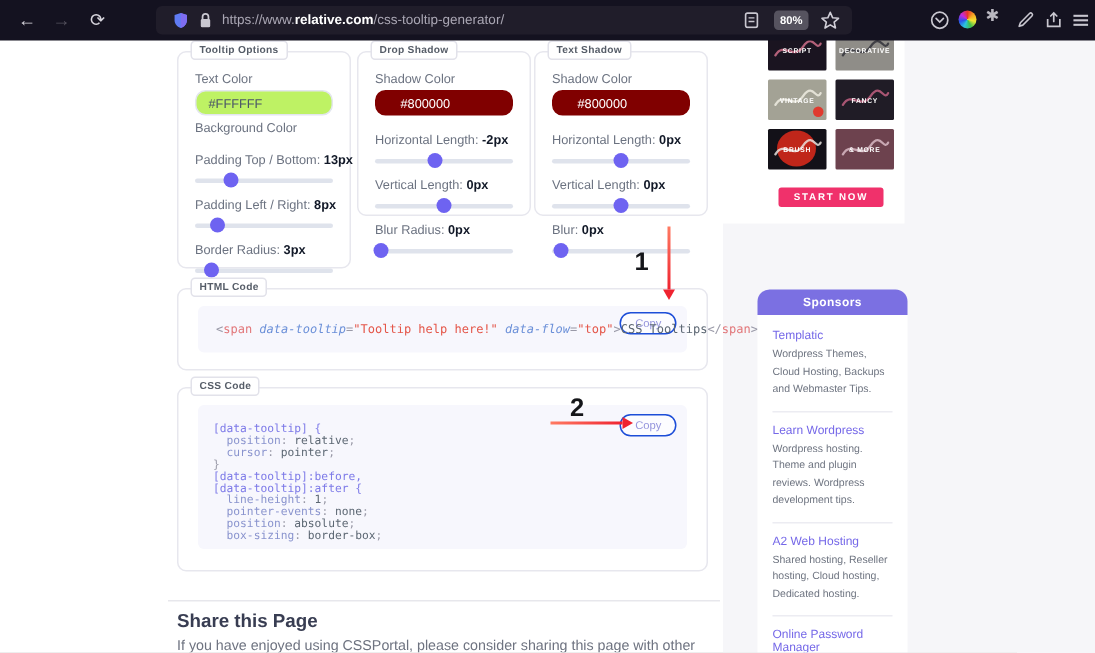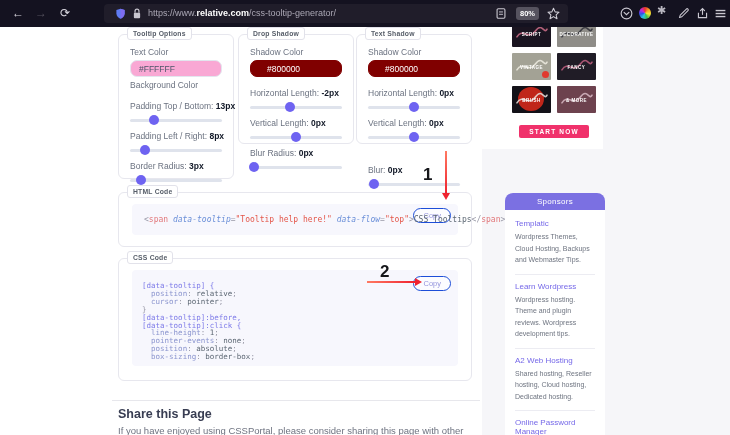--- a/index.html
+++ b/index.html
@@ -26,21 +26,21 @@
   .ad-bg{position:absolute;left:482px;top:0;width:121px;height:122px;background:#ffffff;}
 
   
   .fs{position:absolute;border:1px solid #e7e7ee;border-radius:6px;background:#fff;}
   .legend{position:absolute;top:-8px;left:8px;background:#fff;border:1px solid #e2e2ea;
           border-radius:3px;padding:2px 5px;font-size:6.8px;font-weight:bold;color:#565d68;
           letter-spacing:.2px;white-space:nowrap;z-index:2;}
   .fs-body{padding:2px 11px 0;}
   .fs-label{font-size:8.5px;color:#6b7280;margin:10px 0 3px;}
   .fs-input{height:15px;border:1px solid #e3e6ee;border-radius:7px;font-size:8.5px;color:#4a5568;
-            display:flex;align-items:center;padding-left:8px;background:#f9a8d4;}
+            display:flex;align-items:center;padding-left:8px;background:#bef264;}
   .fs-input.blue{background:#4621FF;border-color:#4621FF;color:#fff;}
   .fs-input.maroon{background:#800000;border-color:#800000;color:#fff;padding-left:16px;}
   .sl-label{font-size:8.5px;color:#6b7280;margin:11px 0 4px;white-space:nowrap;}
   .sl-label b{color:#111827;}
   .slider{position:relative;height:10px;}
   .slider .track{position:absolute;left:0;right:0;top:4px;height:3px;border-radius:2px;background:#dfe3ec;}
   .slider .thumb{position:absolute;top:0;width:10px;height:10px;border-radius:50%;background:#6e63f1;
                  transform:translateX(-50%);}
 
   
@@ -86,21 +86,21 @@
   .th6{background:#6d424e;color:#d8b9c4;}
   .th3::after{content:"";position:absolute;right:2px;bottom:2px;width:7px;height:7px;border-radius:50%;
           background:#e03a2f;}
   .cta{position:absolute;left:519px;top:98px;width:70px;height:13px;background:#f0316b;border-radius:2px;
           color:#fff;font-size:6.5px;font-weight:bold;letter-spacing:1.2px;display:flex;
           align-items:center;justify-content:center;}
 
   
   .sponsors{position:absolute;left:505px;top:166px;width:100px;}
   .sp-header{height:17px;background:#7b70e2;border-radius:8px 8px 0 0;color:#fff;font-size:8px;
-          font-weight:normal;display:flex;align-items:center;justify-content:center;letter-spacing:.3px;}
+          font-weight:bold;display:flex;align-items:center;justify-content:center;letter-spacing:.3px;}
   .sp-body{background:#fff;padding:2px 10px 10px;}
   .sp-item{padding:7px 0 8px;border-top:1px solid #ececf2;}
   .sp-item:first-child{border-top:none;}
   .sp-title{font-size:8px;color:#7568e8;margin:0 0 3px;}
   .sp-desc{font-size:7px;color:#6e7480;line-height:1.65;}
 
   
   .divider{position:absolute;left:112px;top:373px;width:368px;height:1px;background:#e7e7ec;}
   .share-h{position:absolute;left:118px;top:380px;font-size:12.5px;font-weight:bold;color:#383d52;}
   .share-p{position:absolute;left:118px;top:397px;width:362px;font-size:9.5px;color:#6e7380;
@@ -216,21 +216,21 @@
         <div class="sl-label"><span>Horizontal Length:</span> <b>0px</b></div>
         <div class="slider">
             <div class="track"></div>
             <div class="thumb" style="left: 50%;"></div>
           </div>
         <div class="sl-label" style="margin-top:6px"><span>Vertical Length:</span> <b>0px</b></div>
         <div class="slider">
             <div class="track"></div>
             <div class="thumb" style="left: 50%;"></div>
           </div>
-        <div class="sl-label" style="margin-top:23px"><span>Blur:</span> <b>0px</b></div>
+        <div class="sl-label" style="margin-top:6px"><span>Blur:</span> <b>0px</b></div>
         <div class="slider">
             <div class="track"></div>
             <div class="thumb" style="left: 7%;"></div>
           </div>
       </div>
     </div>
 
     <div class="fs" style="left:118px;top:165px;width:352px;height:53px">
       <div class="legend">HTML Code</div>
       <div class="codebox" style="height:31px">
@@ -242,21 +242,21 @@
     <div class="fs" style="left:118px;top:231px;width:352px;height:121px">
       <div class="legend">CSS Code</div>
       <div class="codebox" style="height:96px;overflow:hidden">
         <button class="copy-btn" style="top:6px">Copy</button>
         <div class="csslines">
             <div class="cl"><span class="tk-sel">[data-tooltip] {</span></div>
             <div class="cl"><span class="tk-prop">  position</span><span class="tk-pun">: </span><span class="tk-val">relative</span><span class="tk-pun">;</span></div>
             <div class="cl"><span class="tk-prop">  cursor</span><span class="tk-pun">: </span><span class="tk-val">pointer</span><span class="tk-pun">;</span></div>
             <div class="cl"><span class="tk-pun">}</span></div>
             <div class="cl"><span class="tk-sel">[data-tooltip]:before,</span></div>
-            <div class="cl"><span class="tk-sel">[data-tooltip]:click {</span></div>
+            <div class="cl"><span class="tk-sel">[data-tooltip]:after {</span></div>
             <div class="cl"><span class="tk-prop">  line-height</span><span class="tk-pun">: </span><span class="tk-val">1</span><span class="tk-pun">;</span></div>
             <div class="cl"><span class="tk-prop">  pointer-events</span><span class="tk-pun">: </span><span class="tk-val">none</span><span class="tk-pun">;</span></div>
             <div class="cl"><span class="tk-prop">  position</span><span class="tk-pun">: </span><span class="tk-val">absolute</span><span class="tk-pun">;</span></div>
             <div class="cl"><span class="tk-prop">  box-sizing</span><span class="tk-pun">: </span><span class="tk-val">border-box</span><span class="tk-pun">;</span></div>
           </div>
       </div>
     </div>
 
     <div class="stepnum" style="left:423px;top:138px">1</div>
     <div class="arrow1"></div>

